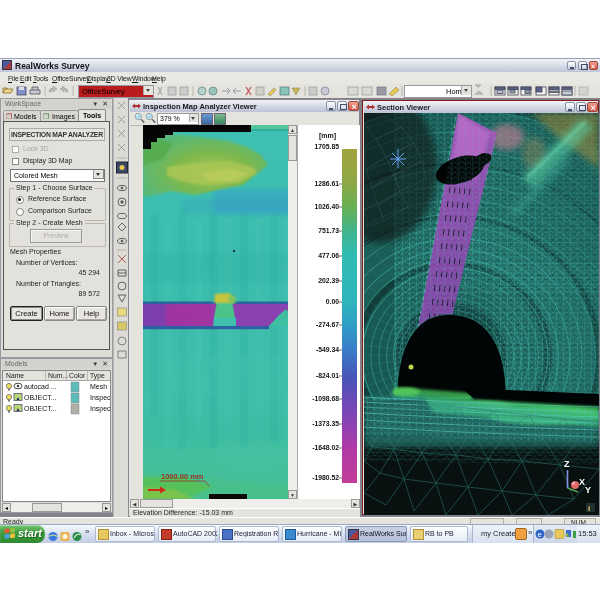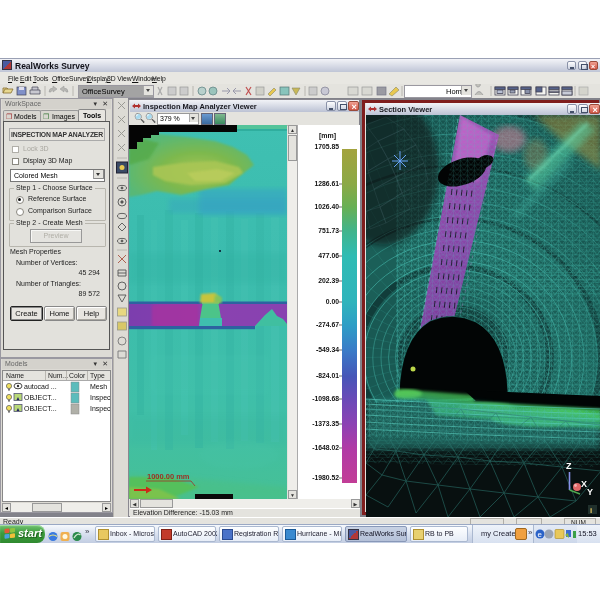--- a/index.html
+++ b/index.html
@@ -96,21 +96,21 @@
           <rect x="549" y="3" width="10" height="2.5" fill="#55628a"></rect>
           <rect x="549" y="7" width="10" height="1.5" fill="#99a"></rect>
         <rect x="562" y="3" width="10" height="8" fill="#f4f4f0"></rect>
           <rect x="562" y="3" width="10" height="2.5" fill="#55628a"></rect>
           <rect x="562" y="7" width="10" height="4" fill="#c8ccd8"></rect>
       </g>
       <line x1="575" y1="2" x2="575" y2="12" stroke="#b8b6b0"></line>
       <rect x="579" y="3" width="9" height="8" fill="#d4d4cc" stroke="#aaa" stroke-width="0.7"></rect>
     </svg>
 
-    <div class="abs" style="left:78px;top:1px;width:74px;height:11px;background:#a3a3a3;border:1px solid #9a98a0;font-size:7.5px;">
+    <div class="abs" style="left:78px;top:1px;width:74px;height:11px;background:#b91c1c;border:1px solid #9a98a0;font-size:7.5px;">
       <span style="position:absolute;left:3px;top:1px;">OfficeSurvey</span>
       <div style="position:absolute;right:0;top:0;width:9px;height:9px;background:#e4e3de;border-left:1px solid #aaa;">
           <div style="position:absolute;left:2px;top:3px;border:2px solid transparent;border-top:3px solid #444;"></div>
         </div>
     </div>
     <div class="abs" style="left:404px;top:1px;width:66px;height:11px;background:#fff;border:1px solid #9a98a0;font-size:7.5px;">
       <span style="position:absolute;left:21px;top:1px;margin-left:20px;">Home</span>
       <div style="position:absolute;right:0;top:0;width:9px;height:9px;background:#e4e3de;border-left:1px solid #aaa;">
           <div style="position:absolute;left:2px;top:3px;border:2px solid transparent;border-top:3px solid #444;"></div>
         </div>
@@ -294,21 +294,21 @@
         <div style="position:absolute;left:27px;top:1px;width:40px;height:10px;background:#fff;border:1px solid #999;font-size:7px;">
           <span style="position:absolute;left:2px;top:1px;">379 %</span>
           <div style="position:absolute;right:0;top:0;width:8px;height:8px;background:#e4e3de;border-left:1px solid #aaa;">
               <div style="position:absolute;left:1px;top:3px;border:2px solid transparent;border-top:3px solid #444;"></div>
             </div>
         </div>
         <div style="position:absolute;left:71px;top:1px;width:10px;height:10px;background:linear-gradient(#6a9ad0,#3a6aa0);border:1px solid #667;"></div>
         <div style="position:absolute;left:84px;top:1px;width:10px;height:10px;background:linear-gradient(#80b890,#3a8a60);border:1px solid #667;"></div>
       </div>
 
-      <div class="abs" style="left:0;top:25px;width:158px;height:374px;background:#1d4ed8;overflow:hidden;">
+      <div class="abs" style="left:14px;top:25px;width:158px;height:374px;background:#1d4ed8;overflow:hidden;">
         <svg width="158" height="374" xmlns="http://www.w3.org/2000/svg">
           <defs>
             <linearGradient id="mbase" x1="0" y1="0" x2="0" y2="1">
               <stop offset="0" stop-color="#3fc0b2"></stop>
               <stop offset="0.35" stop-color="#3bbcae"></stop>
               <stop offset="0.75" stop-color="#3fbfa8"></stop>
               <stop offset="1" stop-color="#46c096"></stop>
             </linearGradient>
             <radialGradient id="gblob" cx="0.55" cy="0.6" r="0.6">
               <stop offset="0" stop-color="#a6c455"></stop>
@@ -457,21 +457,21 @@
         <div style="position:absolute;left:0;top:0;width:9px;height:9px;background:#e4e3de;border:1px solid #999;box-sizing:border-box;font-size:5px;text-align:center;line-height:8px;color:#333;">◀</div>
         <div style="position:absolute;left:10px;top:0;width:33px;height:9px;background:#e4e3de;border:1px solid #999;box-sizing:border-box;"></div>
         <div style="position:absolute;right:0;top:0;width:9px;height:9px;background:#e4e3de;border:1px solid #999;box-sizing:border-box;font-size:5px;text-align:center;line-height:8px;color:#333;">▶</div>
       </div>
 
       <div class="abs" style="left:1px;top:408px;width:230px;height:9px;background:#e4e3de;border-top:1px solid #fff;">
         <span style="position:absolute;left:3px;top:0px;font-size:7px;color:#222;">Elevation Difference: -15.03 mm</span>
       </div>
     </div>
 
-    <div class="abs" id="sectwin" style="left:362px;top:2px;width:237px;height:415px;background:#e4e3de;border:3px solid #7f1d1d;box-sizing:border-box;">
+    <div class="abs" id="sectwin" style="left:362px;top:2px;width:237px;height:415px;background:#e4e3de;border:1px solid #7f1d1d;box-sizing:border-box;">
 
       <div class="abs" style="left:1px;top:0;width:234px;height:12px;background:linear-gradient(#f2f3f7,#bcc2d4);border-bottom:1px solid #9098b0;">
         <svg style="position:absolute;left:2px;top:2px;" width="9" height="8">
             <path d="M0,4 L3,1.5 L3,3 L6,3 L6,1.5 L9,4 L6,6.5 L6,5 L3,5 L3,6.5 Z" fill="#b03030"></path>
           </svg>
         <span style="position:absolute;left:13px;top:1.5px;font-size:7.5px;font-weight:bold;color:#18181f;">Section Viewer</span>
         <div class="tb-btn" style="left:201px;top:1px;width:10px;height:10px;">
             <div style="position:absolute;left:2px;top:6px;width:4px;height:2px;background:#44506a;"></div>
           </div>
         <div class="tb-btn" style="left:212px;top:1px;width:10px;height:10px;">

